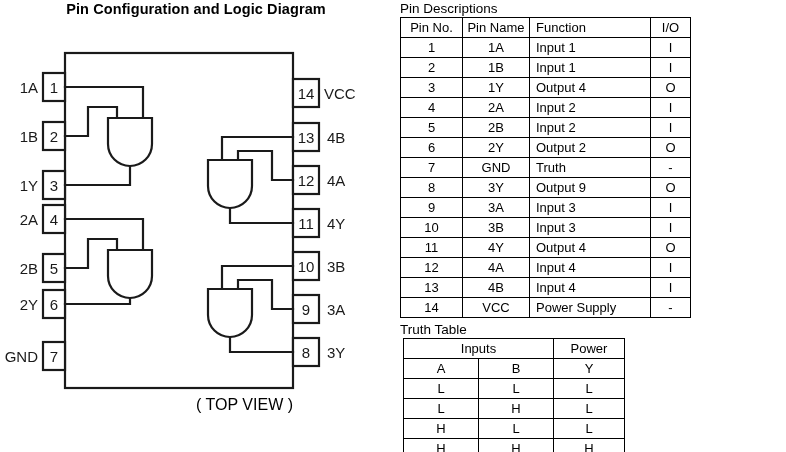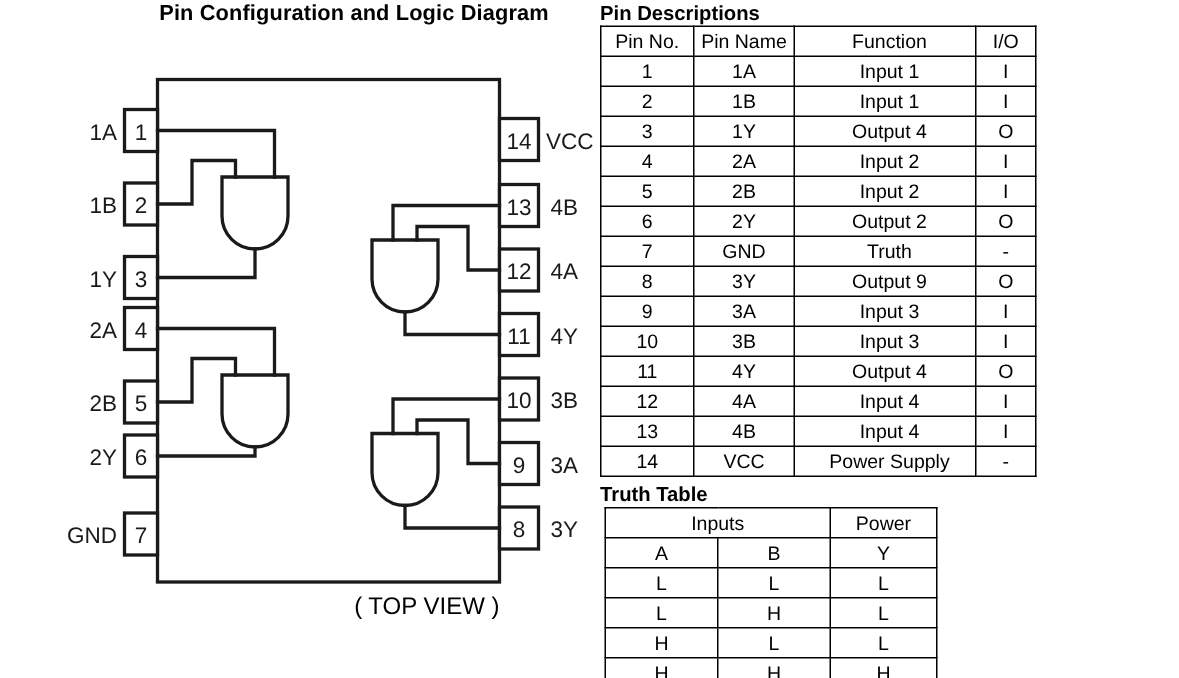--- a/index.html
+++ b/index.html
@@ -13,21 +13,21 @@
     position: relative;
     font-family: "Liberation Sans", sans-serif;
     color: #000000;
     overflow: hidden;
   }
 
   
   #left-panel {
     position: absolute;
     left: 0; top: 0;
-    width: 392px; height: 333px; margin-left: 40px;
+    width: 392px; height: 333px;
   }
   #diagram-title {
     position: absolute;
     left: 0; top: 1px;
     width: 392px;
     text-align: center;
     font-size: 14.5px;
     font-weight: bold;
     letter-spacing: 0.1px;
   }
@@ -52,21 +52,21 @@
   }
 
   
   #right-panel {
     position: absolute;
     left: 396px; top: 0;
     width: 390px; height: 452px;
   }
   .section-title {
     font-size: 13.5px;
-    font-weight: bold;
+    font-weight: normal;
     margin: 0;
     padding: 0;
   }
   #pin-desc-title {
     position: absolute;
     left: 4px; top: 1px;
   }
   #truth-title {
     position: absolute;
     left: 4px; top: 322px;
@@ -85,21 +85,21 @@
     font-weight: normal;
     text-align: center;
     white-space: nowrap;
   }
   #pin-desc-table {
     position: absolute;
     left: 4px; top: 17px;
   }
   #pin-desc-table .c-no    { width: 61px; }
   #pin-desc-table .c-name  { width: 66px; }
-  #pin-desc-table .c-func  { width: 114px; text-align: center; padding-left: 6px; }
+  #pin-desc-table .c-func  { width: 114px; text-align: left; padding-left: 6px; }
   #pin-desc-table .c-io    { width: 39px; }
   #pin-desc-table thead td { text-align: center; padding-left: 0; }
 
   #truth-table {
     position: absolute;
     left: 7px; top: 338px;
   }
   #truth-table .t-a { width: 74px; }
   #truth-table .t-b { width: 74px; }
   #truth-table .t-y { width: 70px; }

